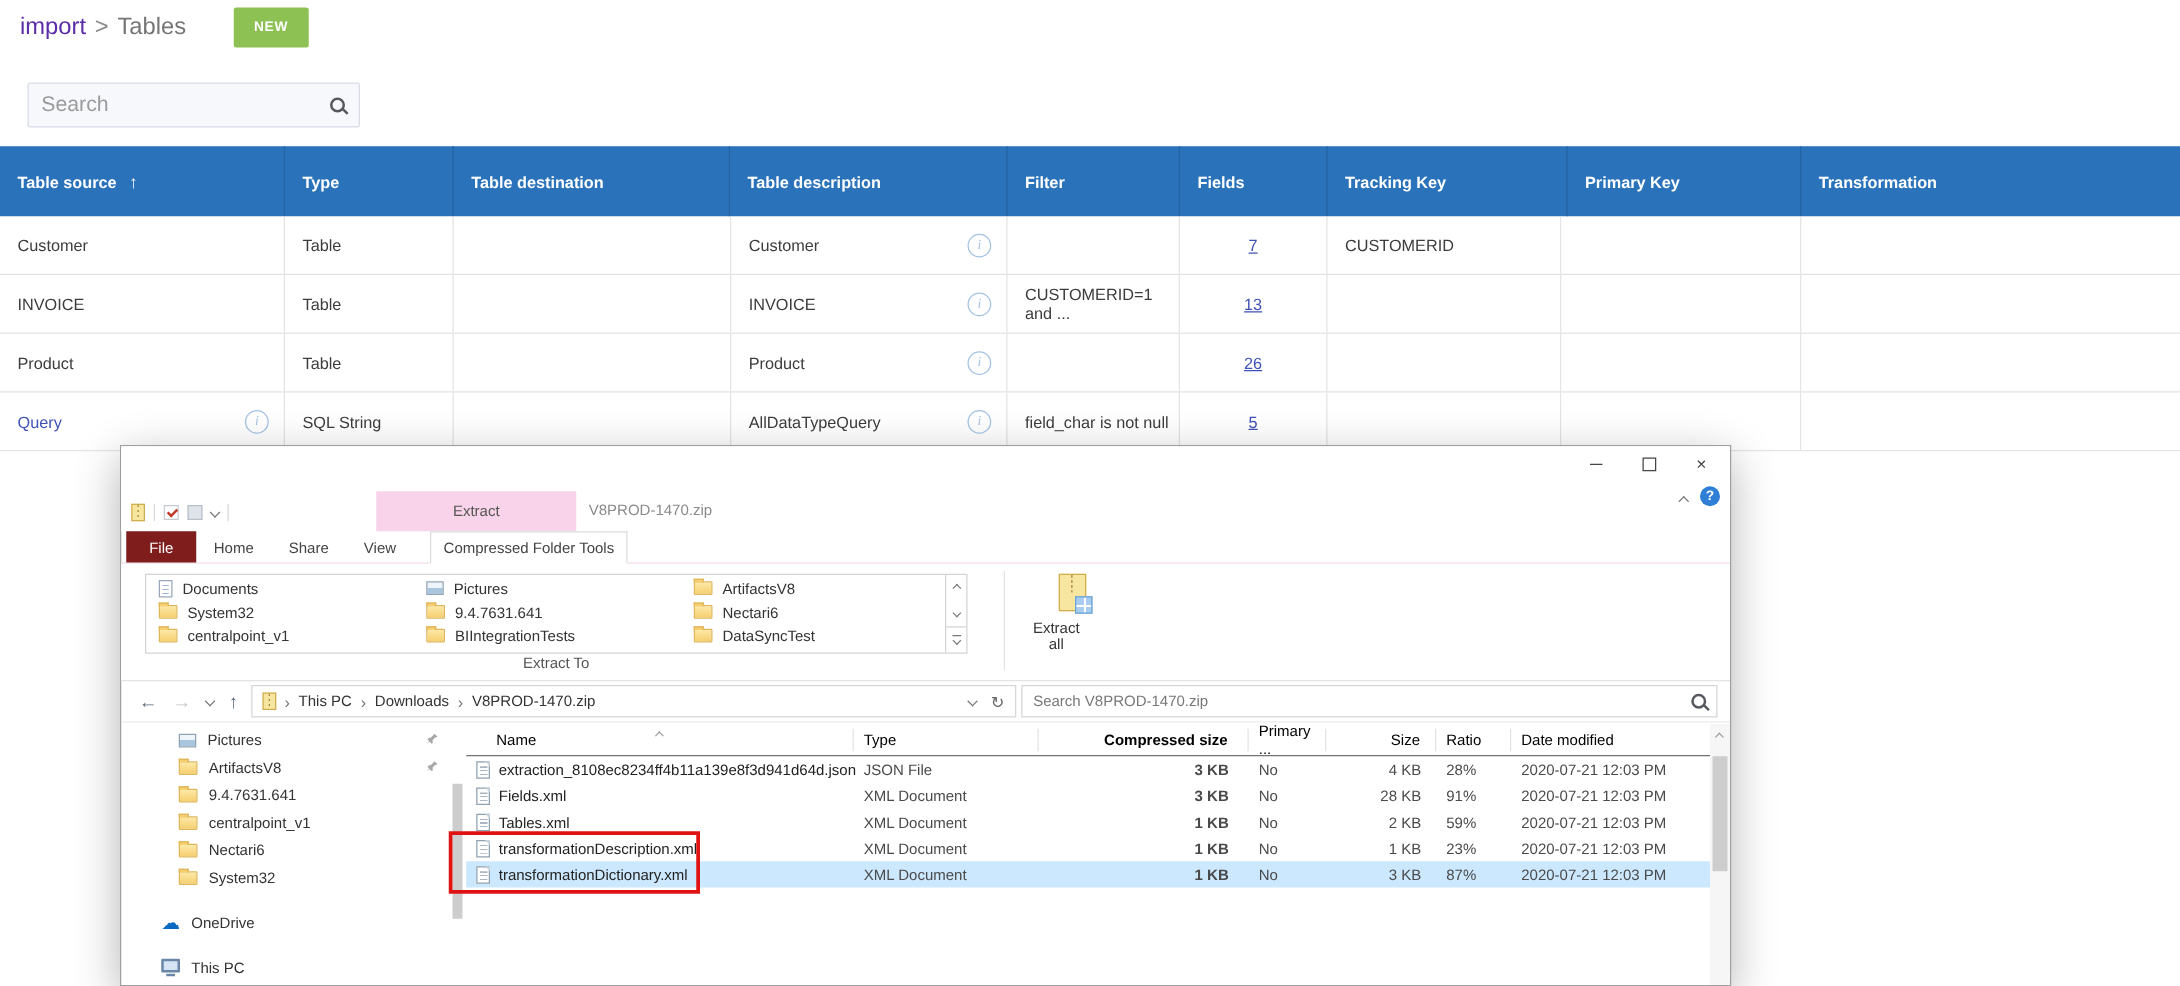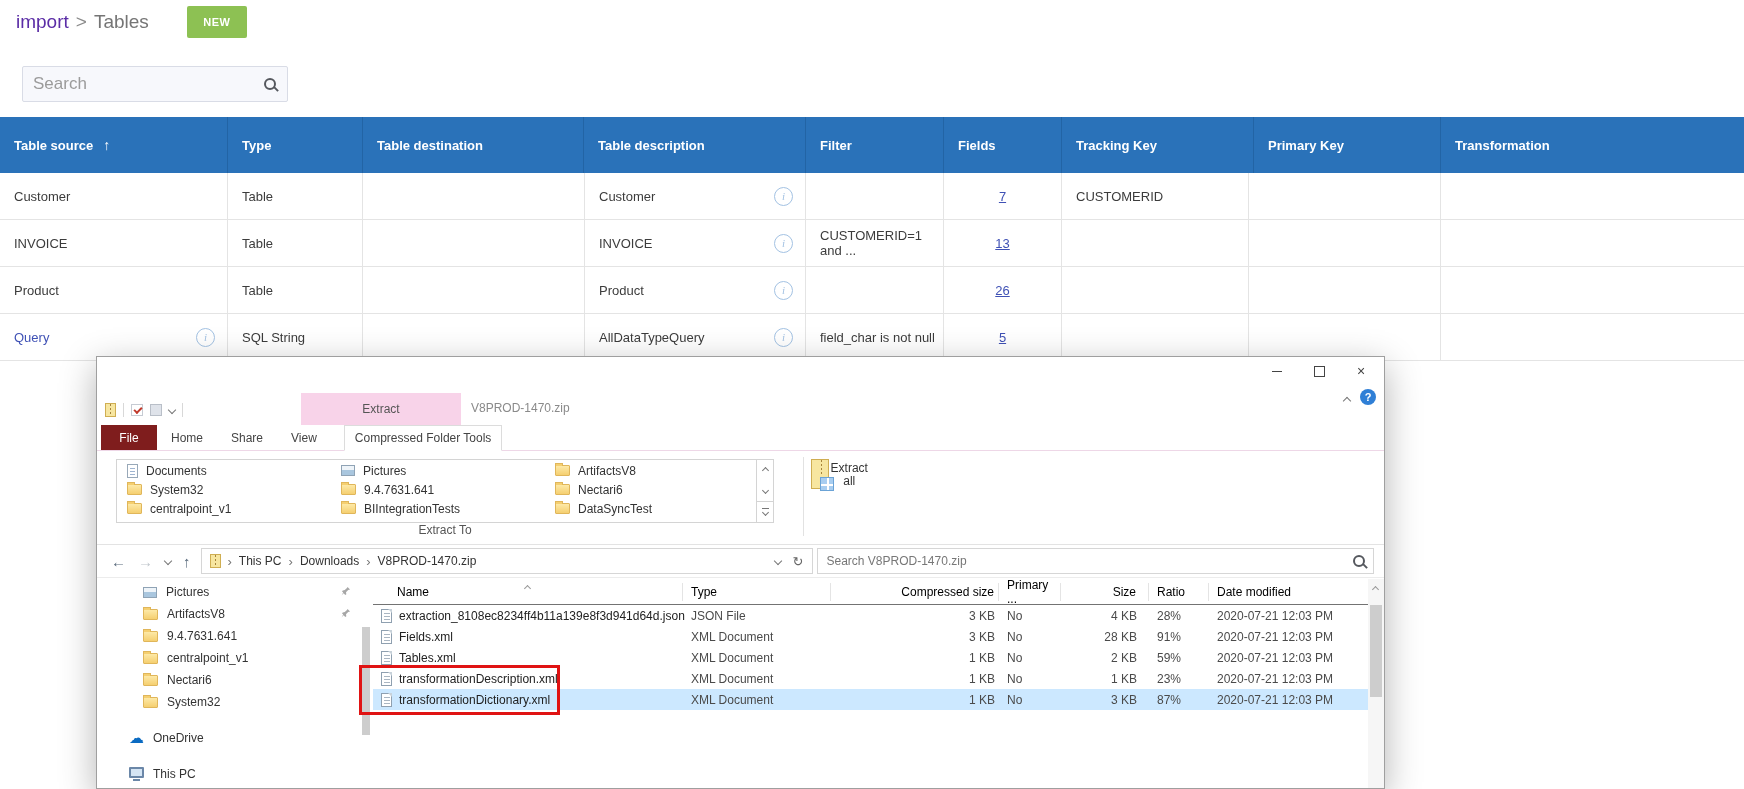--- a/index.html
+++ b/index.html
@@ -85,22 +85,22 @@
     display:flex; overflow:hidden; }
   .dest-col { width:214px; padding-top:1px; }
   .dest-item { height:19px; display:flex; align-items:center; gap:8px; padding-left:10px; cursor:pointer; white-space:nowrap; }
   .dest-scroll { position:absolute; right:0; top:0; bottom:0; width:17px; border-left:1px solid #d4d4d4;
     display:flex; flex-direction:column; }
   .dsbtn { flex:1; display:flex; align-items:center; justify-content:center; cursor:pointer; }
   .dsbtn .cv { width:5px; height:5px; }
   .ds-more { border-top:1px solid #d4d4d4; flex-direction:column; }
   .ds-more i { display:block; width:7px; height:1px; background:#777; margin-bottom:1px; }
   .rib-sep { position:absolute; left:706px; top:6px; bottom:8px; width:1px; background:#e2e2e2; }
-  .xa { position:absolute; left:714px; top:4px; width:58px; height:86px; display:flex; flex-direction:row;
-    align-items:flex-start; cursor:pointer; }
+  .xa { position:absolute; left:714px; top:4px; width:58px; height:86px; display:flex; flex-direction:column;
+    align-items:flex-end; cursor:pointer; }
   .xa-ico { position:relative; width:22px; height:30px; background:#f7e6a0; border:1px solid #cfae52; margin-top:4px; }
   .xa-ico::after { content:""; position:absolute; left:9px; top:0; height:14px; width:1px;
     background:repeating-linear-gradient(#a5833a 0 2px, transparent 2px 4px); }
   .xa-grid { position:absolute; right:-6px; bottom:-3px; width:14px; height:14px;
     background:linear-gradient(to right,transparent 0 6px,#fff 6px 8px,transparent 8px),
                linear-gradient(to bottom,transparent 0 6px,#fff 6px 8px,transparent 8px),#a8cdf0;
     border:1px solid #6ba3d6; }
   .xa-label { margin-top:7px; text-align:center; width:48px; line-height:13px; color:#333; }
   .rib-caption { position:absolute; left:19px; top:72px; width:658px; text-align:center; color:#555; }
 
@@ -144,21 +144,21 @@
   .page { position:relative; width:11px; height:14px; background:#fff; border:1px solid #8fa0b0; flex:0 0 auto; }
   .page::after { content:""; position:absolute; left:2px; top:3px; width:6px; height:7px;
     background:repeating-linear-gradient(#aab6c2 0 1px, transparent 1px 3px); }
   .page .dog { position:absolute; right:-1px; top:-1px; width:0; height:0;
     border-left:4px solid transparent; border-top:4px solid #c8d2da; }
 
   .flist { position:relative; flex:1; }
   .fhead { display:flex; height:26px; align-items:center; color:#000000; border-bottom:1px solid #737373; }
   .fh { border-right:1px solid #e4e4e4; height:18px; display:flex; align-items:center; padding-left:8px; cursor:pointer; }
   .fcols-name{width:310px; padding-left:24px;} .fcols-type{width:148px;}
-  .fcols-comp{width:168px; justify-content:flex-end; padding-right:4px;}
+  .fcols-comp{width:168px; justify-content:flex-end; padding-right:16px;font-weight:bold;}
   .fcols-pass{width:62px;} .fcols-size{width:88px; justify-content:flex-end; padding-right:12px;}
   .fcols-ratio{width:60px;} .fcols-date{flex:1; border-right:none;}
   .sort-chev { position:absolute; left:152px; top:1px; }
   .sort-chev .cv { width:5px; height:5px; border-color:#999; }
   .frow { display:flex; height:21px; align-items:center; color:#222; cursor:pointer; }
   .frow .fc { display:flex; align-items:center; height:100%; padding-left:8px; }
   .frow .name { gap:7px; white-space:nowrap; }
   .frow .right { justify-content:flex-end; }
   .frow.selected { background:#cce8ff; }
   .dim { color:#4a4a4a; }

